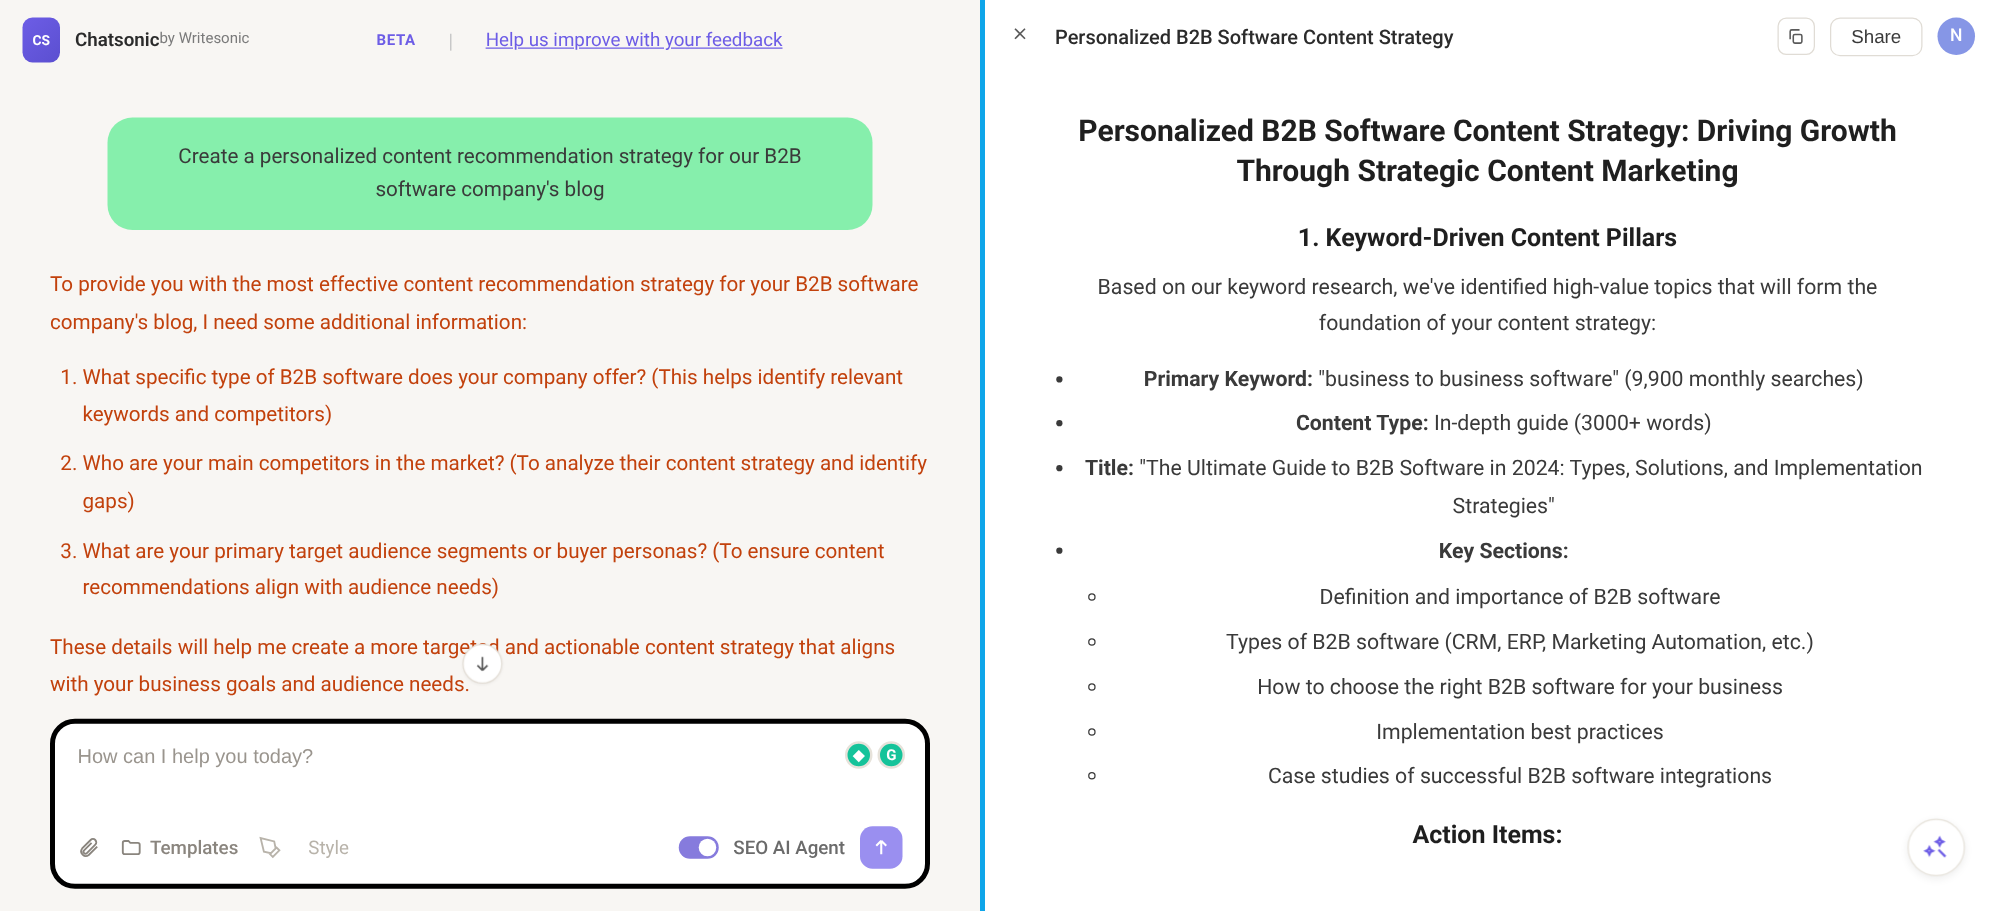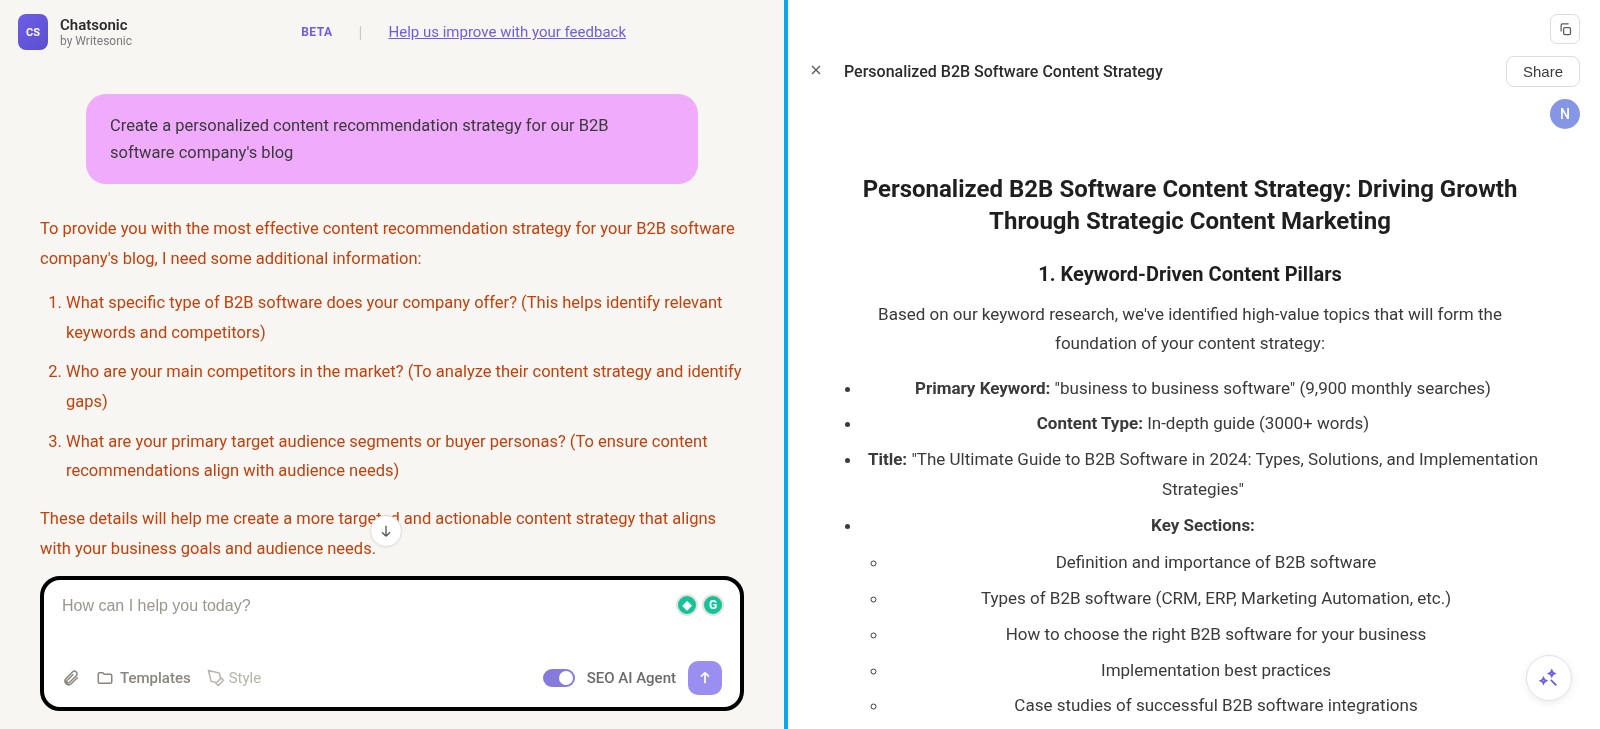--- a/index.html
+++ b/index.html
@@ -1,53 +1,53 @@
 <!DOCTYPE html>
 <html><head>
 <meta charset="utf-8">
 <style>
 * { margin: 0; padding: 0; box-sizing: border-box; }
 body { font-family: -apple-system, BlinkMacSystemFont, "Segoe UI", Roboto, sans-serif; background: #f8f6f3; color: #1f1f1f; width: 1600px; height: 729px; overflow: hidden; display: flex; }
 .left-panel { width: 784px; height: 100%; background: #f8f6f3; display: flex; flex-direction: column; position: relative; }
 .right-panel { flex: 1; height: 100%; background: #ffffff; display: flex; flex-direction: column; border-left: 4px solid #0ea5e9; }
 .left-header { display: flex; align-items: center; padding: 14px 18px; gap: 12px; }
 .app-logo { width: 30px; height: 36px; background: linear-gradient(135deg, #6d5de6, #5b4fd0); border-radius: 8px; display: flex; align-items: center; justify-content: center; color: #fff; font-size: 11px; font-weight: 700; }
-.app-title-block { display: flex; flex-direction: column; line-height: 1.2; }
+.app-title-block { display: flex; line-height: 1.2; }
 .app-title { font-weight: 600; font-size: 15px; color: #2b2b2b; }
 .app-subtitle { font-size: 12px; color: #7a7a7a; }
 .header-right-group { display: flex; align-items: center; gap: 26px; margin-left: auto; margin-right: 140px; }
 .beta-badge { color: #6d5de6; font-weight: 700; font-size: 12px; letter-spacing: 0.5px; }
 .feedback-link { color: #6d5de6; font-size: 15px; text-decoration: underline; cursor: pointer; }
 .header-sep { color: #c8c8c8; }
 .chat-scroll { flex: 1; overflow-y: auto; padding: 10px 40px 0 40px; }
-.user-bubble { background: #f0abfc; border-radius: 20px; padding: 18px 24px; margin: 20px 46px 30px 46px; font-size: 16.5px; color: #3a3a3a; line-height: 1.65; }
+.user-bubble { background: #86efac; border-radius: 20px; padding: 18px 24px; margin: 20px 46px 30px 46px; font-size: 16.5px; color: #3a3a3a; line-height: 1.65; text-align: center; }
 .assistant-text { font-size: 16.5px; color: #c2410c; line-height: 1.8; }
 .assistant-text p { margin-bottom: 14px; }
 .assistant-text ol { padding-left: 26px; margin: 10px 0 18px 0; }
 .assistant-text li { margin-bottom: 10px; }
 .action-icons { display: flex; gap: 22px; padding: 20px 12px 10px 12px; color: #9a958e; }
 .scroll-down-btn { position: absolute; left: 370px; bottom: 182px; width: 32px; height: 32px; border-radius: 50%; background: #fff; border: 1px solid #e2ddd5; display: flex; align-items: center; justify-content: center; font-size: 16px; color: #555; cursor: pointer; box-shadow: 0 1px 3px rgba(0,0,0,0.05); }
 .composer { margin: 0 40px 18px 40px; background: #fff; border: 4px solid #000000; border-radius: 20px; padding: 16px 18px 12px 18px; position: relative; }
 .composer-input { width: 100%; border: none; outline: none; font-size: 16px; color: #333; background: transparent; }
 .composer-input::placeholder { color: #9a958e; }
 .composer-bottom { display: flex; align-items: center; gap: 16px; margin-top: 46px; color: #8a857e; font-size: 15px; }
 .composer-bottom .ico { cursor: pointer; display: inline-flex; align-items: center; }
 .templates-btn { display: flex; align-items: center; gap: 6px; cursor: pointer; font-weight: 500; }
-.style-btn { display: flex; align-items: center; gap: 4px; cursor: pointer; color: #b8b3aa; }
+.style-btn { display: flex; align-items: center; gap: 22px; cursor: pointer; color: #b8b3aa; }
 .composer-right { margin-left: auto; display: flex; align-items: center; gap: 12px; }
 .toggle { width: 32px; height: 18px; background: #867bdd; border-radius: 10px; position: relative; cursor: pointer; display: inline-block; }
 .toggle::after { content: ""; position: absolute; width: 14px; height: 14px; background: #fff; border-radius: 50%; top: 2px; right: 2px; }
 .seo-label { color: #6b6b6b; font-size: 15px; font-weight: 500; }
 .send-btn { width: 34px; height: 34px; background: #9a8ff0; border-radius: 10px; display: flex; align-items: center; justify-content: center; color: #fff; cursor: pointer; }
 .grammarly-badges { position: absolute; top: 14px; right: 16px; display: flex; gap: 4px; }
 .g-badge { width: 22px; height: 22px; border-radius: 50%; display: flex; align-items: center; justify-content: center; font-size: 12px; color: #fff; font-weight: 700; border: 2px solid #e6e2da; }
 .right-header { display: flex; align-items: center; padding: 14px 20px; gap: 16px; }
 .close-x { font-size: 18px; color: #5a5a5a; cursor: pointer; width: 20px; }
 .doc-title-small { font-size: 16px; color: #2b2b2b; font-weight: 500; }
-.right-header-actions { margin-left: auto; display: flex; align-items: flex-end; gap: 12px; flex-direction: column; }
+.right-header-actions { margin-left: auto; display: flex; align-items: flex-start; gap: 12px; }
 .copy-btn { width: 30px; height: 30px; border: 1px solid #e0dcd5; border-radius: 7px; display: flex; align-items: center; justify-content: center; color: #5a5a5a; cursor: pointer; font-size: 14px; }
 .share-btn { padding: 6px 16px; border: 1px solid #e0dcd5; border-radius: 8px; font-size: 15px; color: #3a3a3a; cursor: pointer; background: #fff; }
 .avatar { width: 30px; height: 30px; border-radius: 50%; background: #8696e6; color: #fff; display: flex; align-items: center; justify-content: center; font-weight: 500; font-size: 14px; }
 .doc-body { flex: 1; overflow-y: auto; padding: 30px 56px 20px 48px; text-align: center; }
 .doc-body h1 { font-size: 24px; font-weight: 700; color: #1f1f1f; line-height: 1.35; margin-bottom: 24px; }
 .doc-body h2 { font-size: 20px; font-weight: 700; margin: 20px 0 14px 0; }
 .doc-body h3 { font-size: 20px; font-weight: 700; margin: 18px 0 14px 0; }
 .doc-body p { font-size: 17px; line-height: 1.7; color: #3a3a3a; margin-bottom: 16px; }
 .doc-body ul { padding-left: 26px; margin-bottom: 14px; }
 .doc-body ul ul { margin-top: 8px; margin-bottom: 4px; }

